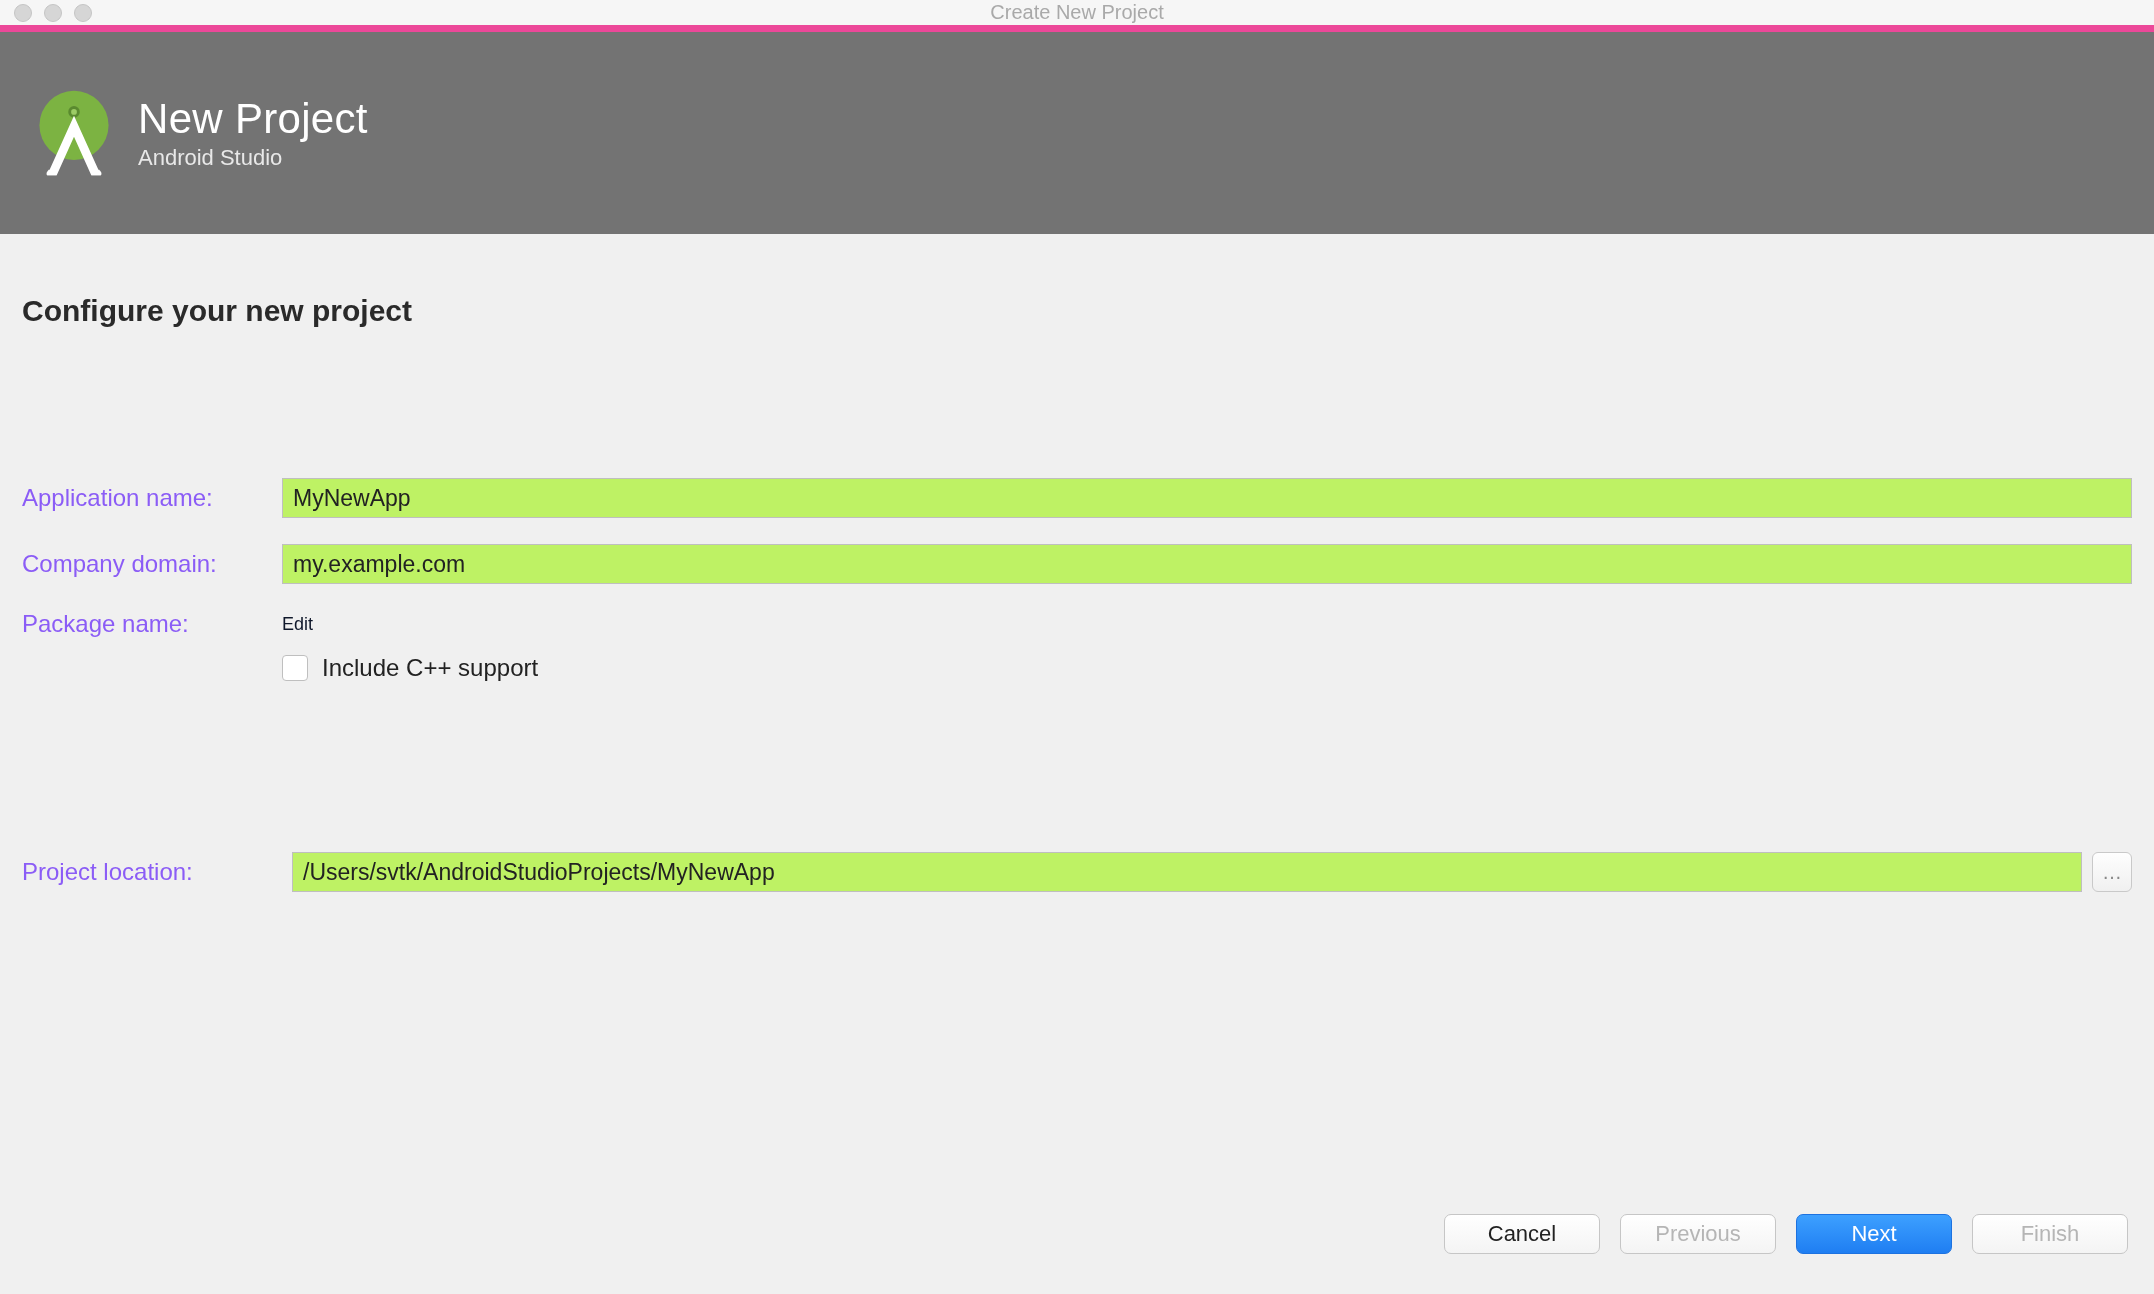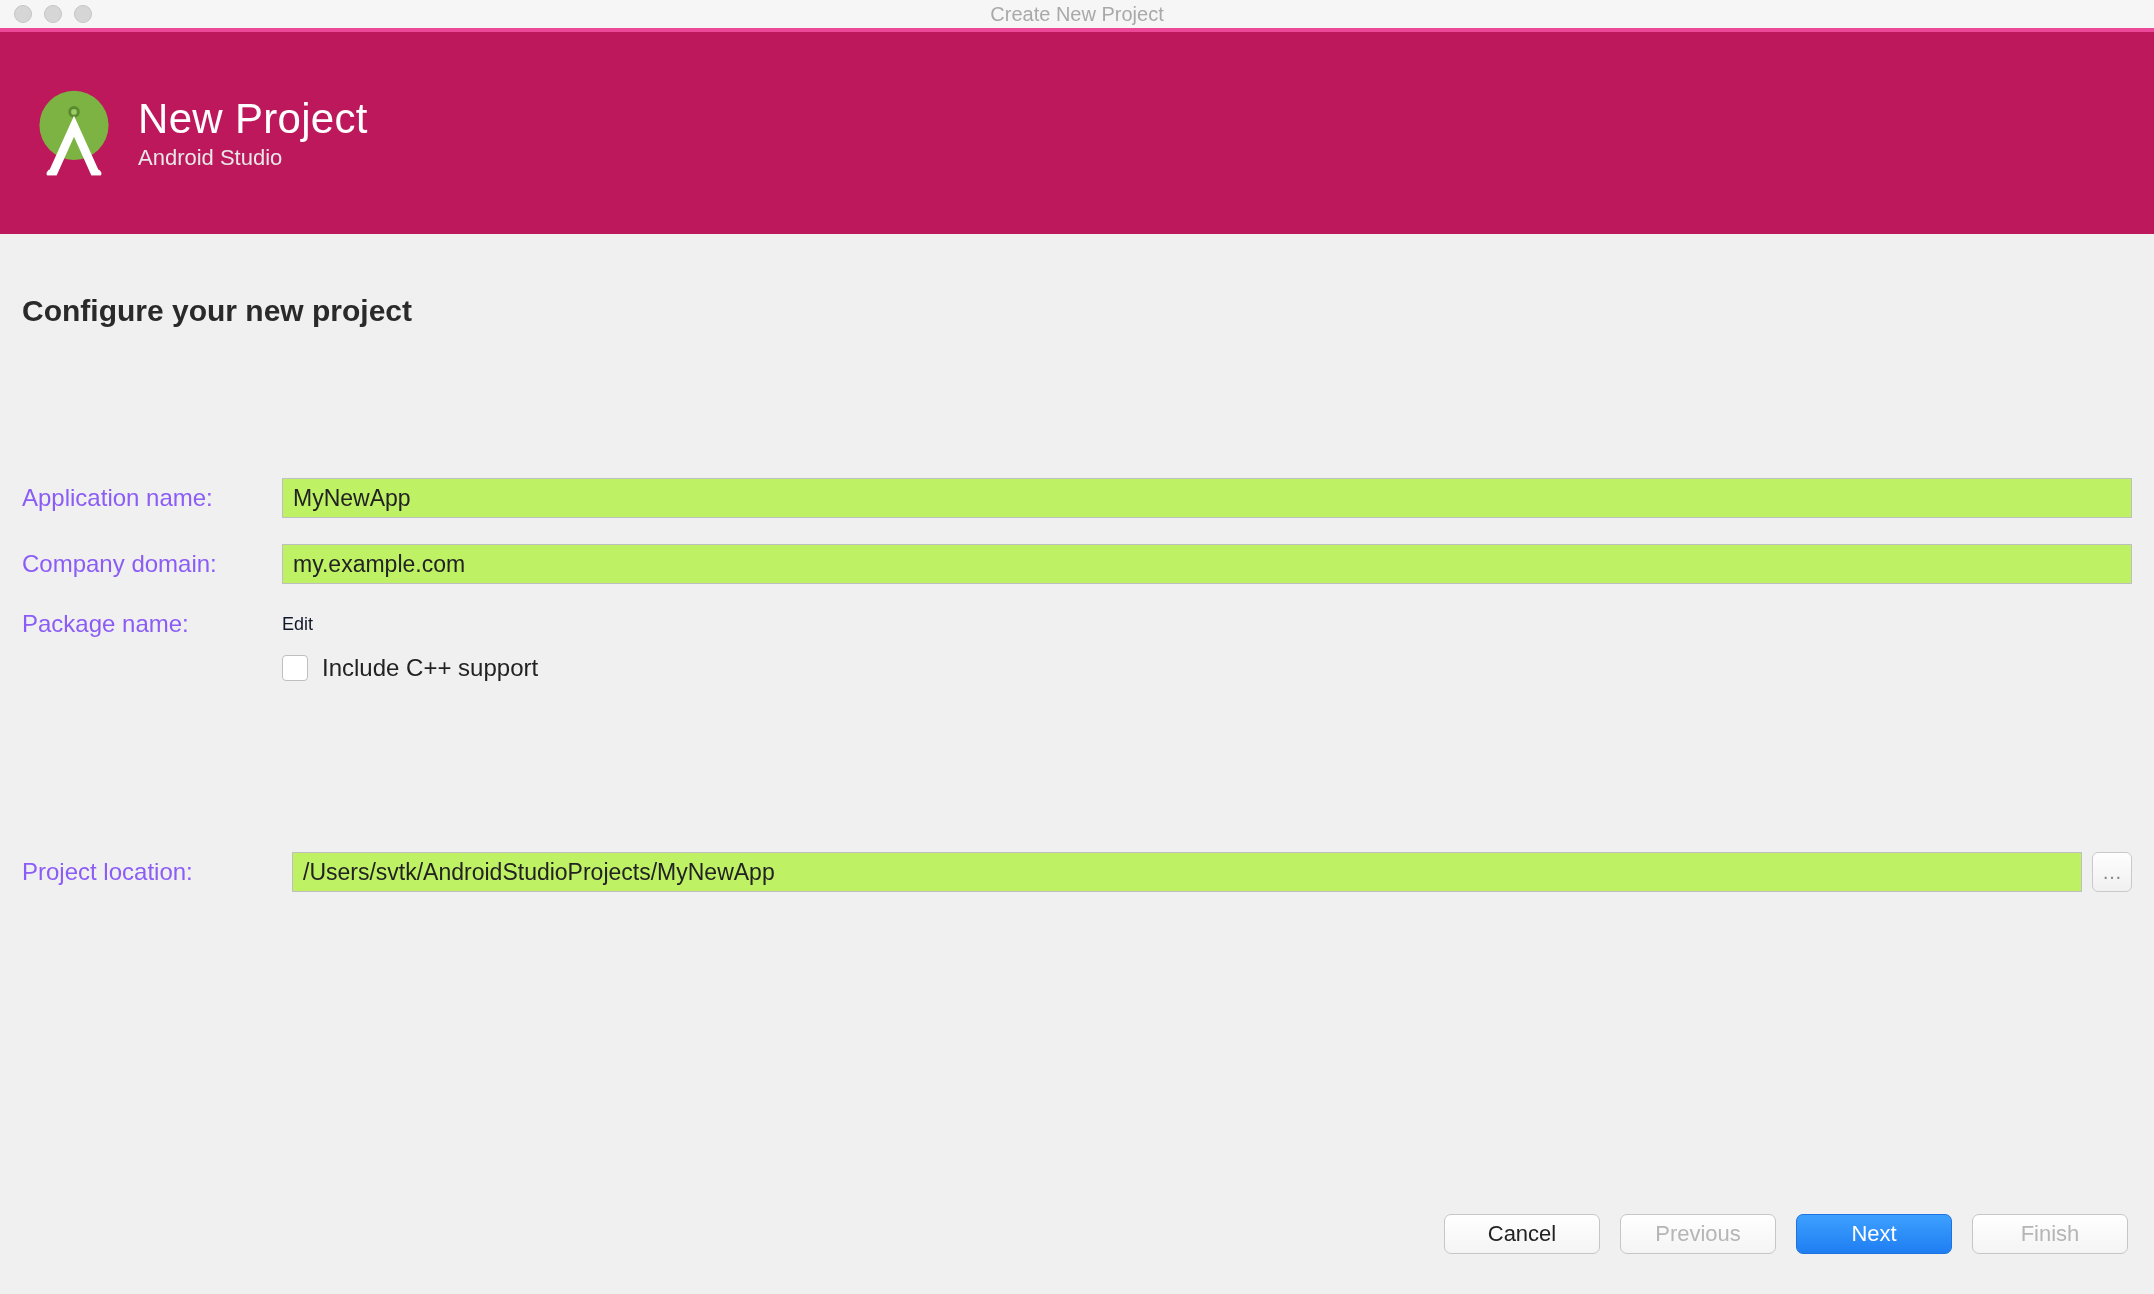--- a/index.html
+++ b/index.html
@@ -6,21 +6,21 @@
   body {
     font-family: -apple-system, "Helvetica Neue", Arial, sans-serif;
     background: #f0f0f0;
     width: 2154px;
     height: 1294px;
     overflow: hidden;
   }
   .titlebar {
     height: 32px;
     background: #f6f6f6;
-    border-bottom: 4px solid #ec4899;
+    border-bottom: 7px solid #ec4899;
     display: flex;
     align-items: center;
     position: relative;
   }
   .traffic-lights {
     display: flex;
     gap: 12px;
     padding-left: 14px;
   }
   .traffic-light {
@@ -29,21 +29,21 @@
     background: #d6d6d6;
     border: 1px solid #c5c5c5;
   }
   .titlebar-title {
     position: absolute;
     left: 50%; transform: translateX(-50%);
     color: #a9a9a9;
     font-size: 20px;
   }
   .header {
-    background: #be185d;
+    background: #737373;
     height: 202px;
     display: flex;
     align-items: center;
     padding-left: 26px;
     gap: 16px;
   }
   .logo-wrap {
     width: 96px; height: 96px;
     display:flex; align-items:center; justify-content:center;
   }

